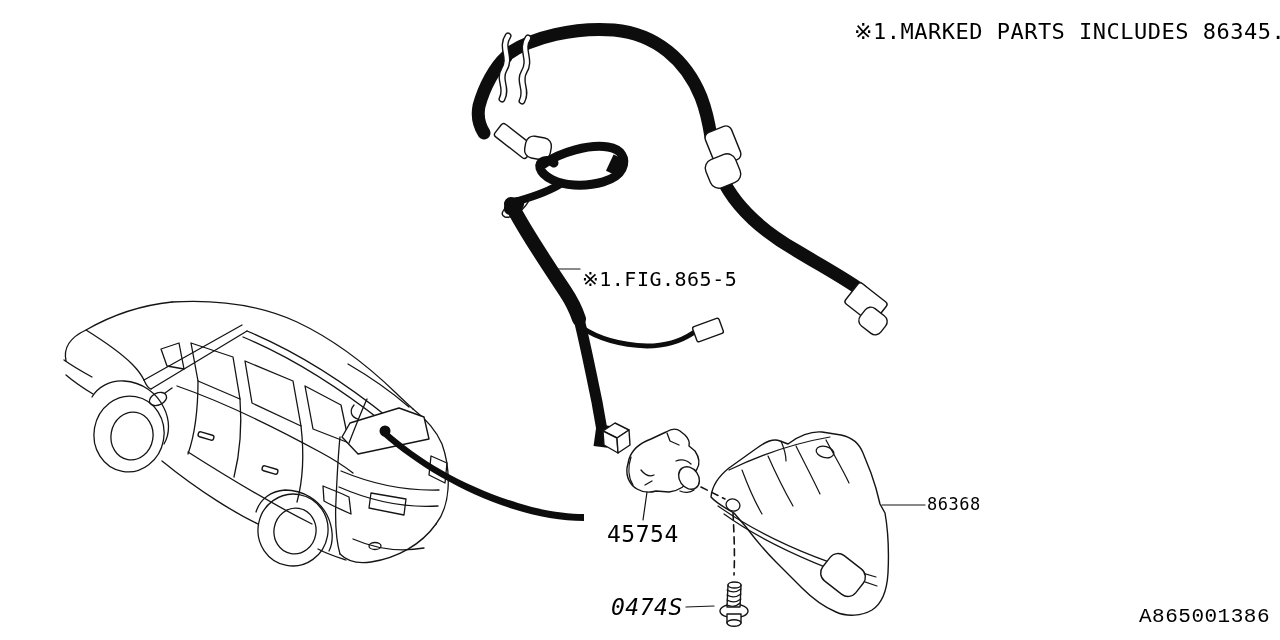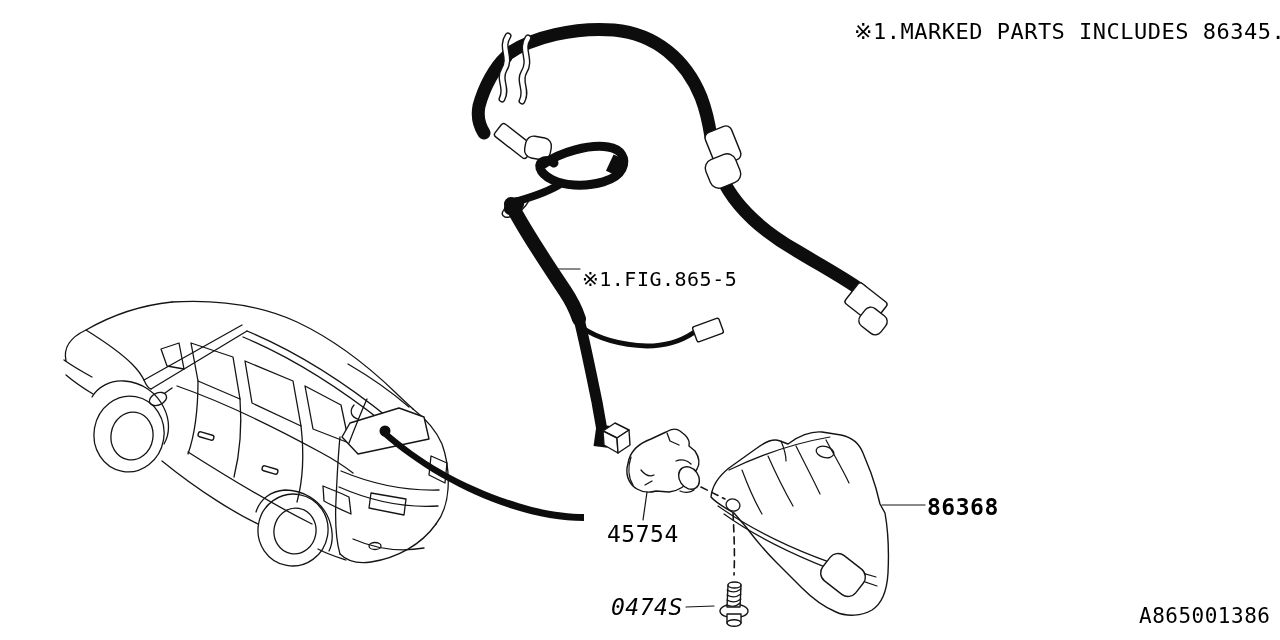--- a/index.html
+++ b/index.html
@@ -5,23 +5,23 @@
   html,body{margin:0;padding:0;background:#ffffff;}
   .stage{
     position:relative;width:1280px;height:640px;background:#fff;overflow:hidden;
     font-family:"DejaVu Sans Mono","DejaVu Sans",monospace;color:#000000;
   }
   .stage svg{position:absolute;left:0;top:0;}
   .lbl{position:absolute;white-space:nowrap;letter-spacing:0.5px;line-height:1;}
   .lbl-note{left:854px;top:21px;font-size:22px;}
   .lbl-fig{left:582px;top:257px;font-size:20px;margin-top:12px;}
   .lbl-camera{left:607px;top:523px;font-size:23px;}
-  .lbl-bracket{left:927px;top:496px;font-size:23px;font-weight:bold;}
+  .lbl-bracket{left:927px;top:496px;font-size:17px;}
   .lbl-screw{left:611px;top:596px;font-size:23px;font-style:italic;}
-  .lbl-doc{left:1139px;top:606px;font-size:21px;}
+  .lbl-doc{left:1139px;top:606px;font-size:21px;font-family:Liberation Mono, monospace;}
   .ln{stroke:#141414;fill:none;stroke-linecap:round;stroke-linejoin:round;}
   .thin{stroke-width:1.3;}
   .part{fill:#ffffff;stroke:#141414;stroke-width:1.4;stroke-linejoin:round;}
   .cable{stroke:#0d0d0d;fill:none;stroke-linecap:round;}
 </style>
 </head>
 <body>
 
 <div class="stage">
 

